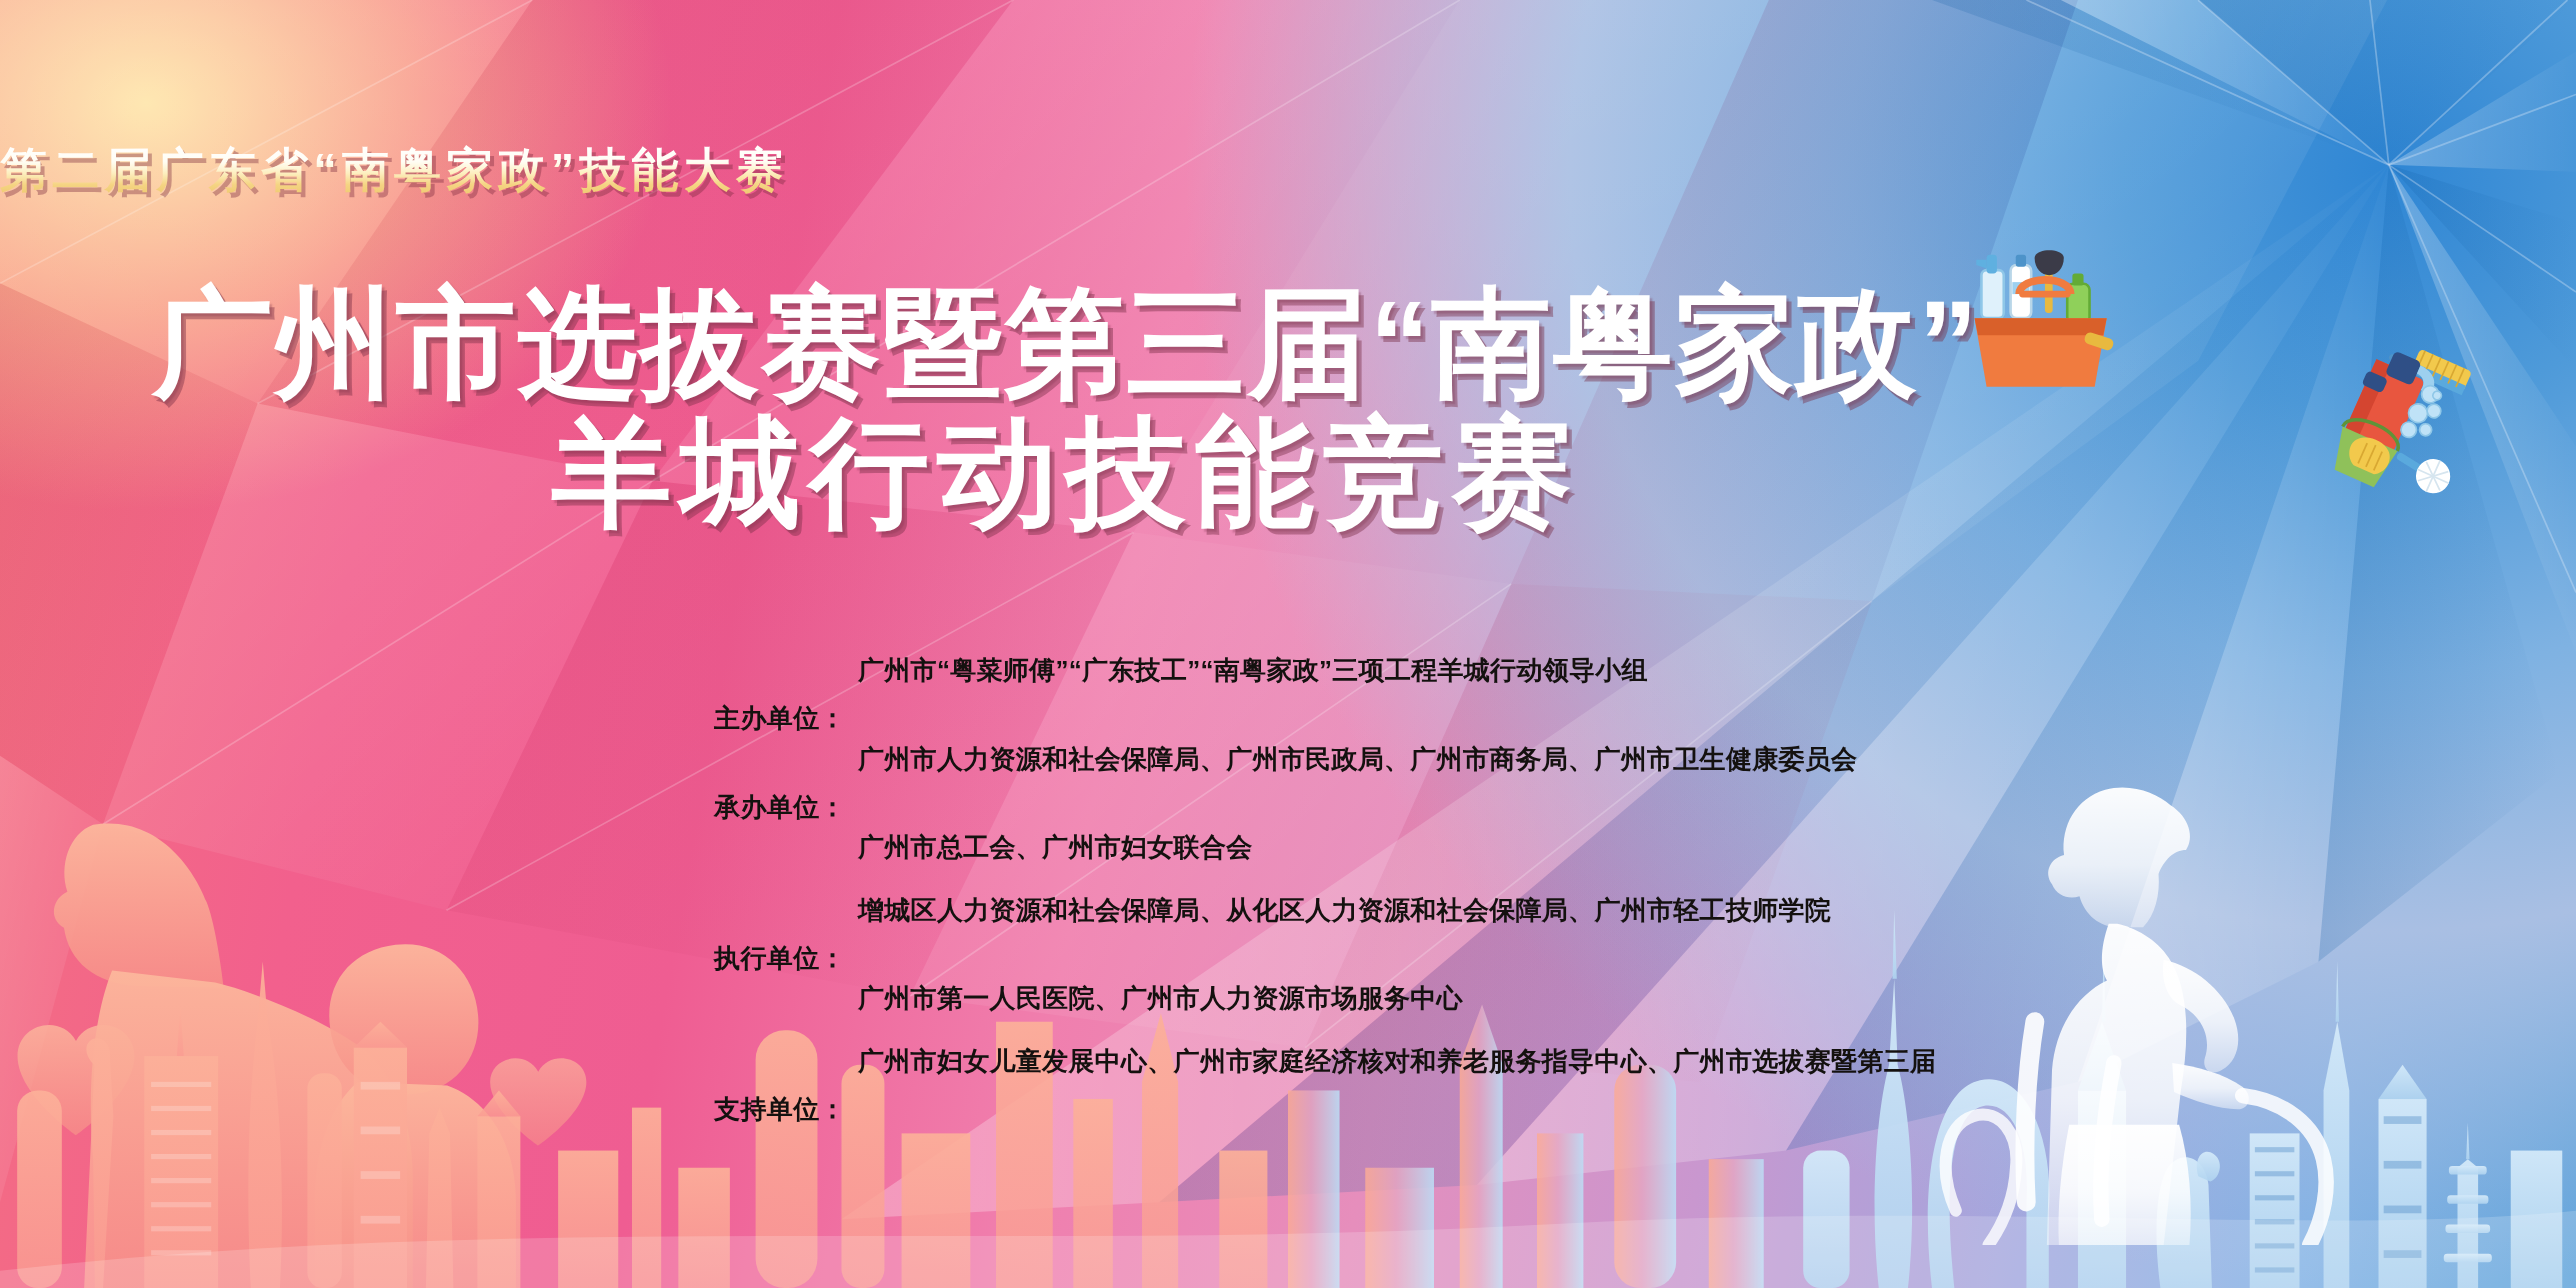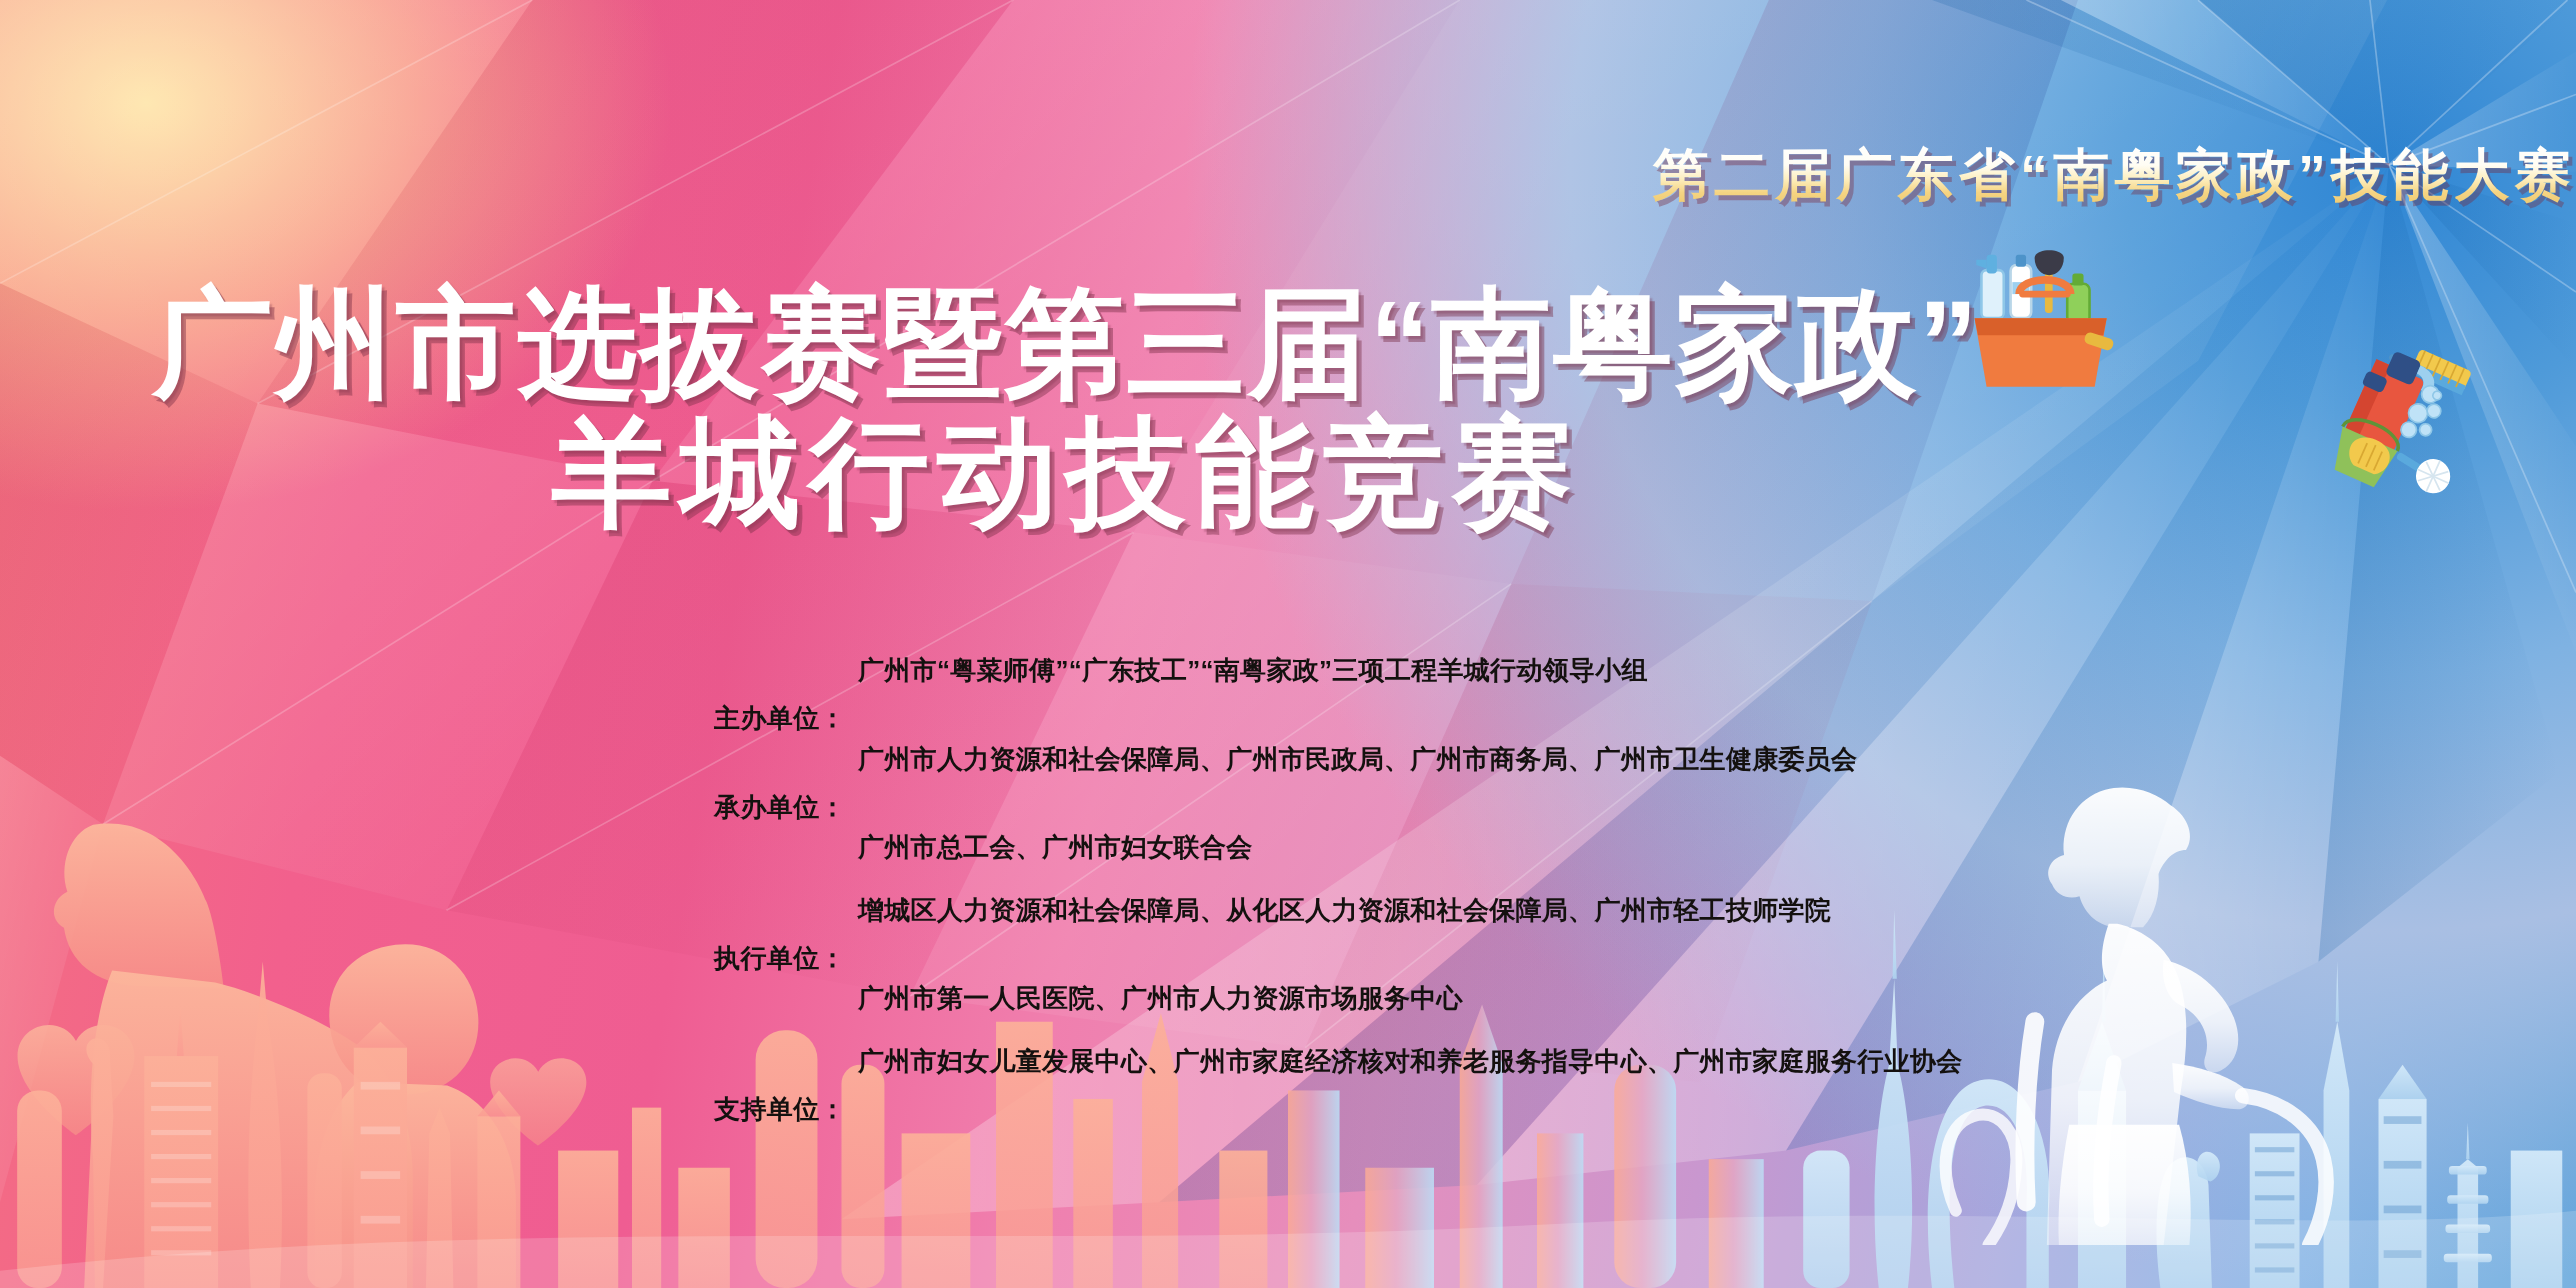--- a/index.html
+++ b/index.html
@@ -25,22 +25,22 @@
   .skyline { position:absolute; left:0; bottom:0; width:2576px; height:481px; pointer-events:none; }
   .skyline svg { width:100%; height:100%; display:block; }
 
   
   .art { position:absolute; pointer-events:none; }
 
   
   #content { position:absolute; inset:0; }
 
   .kicker {
-    position:absolute; top:144px; left:0; width:2576px; text-align:right;
-    font-size:56px; font-weight:bold; letter-spacing:5.2px; line-height:1.1;
+    position:absolute; top:144px; left:0; width:2576px; text-align:left;
+    font-size:47px; font-weight:bold; letter-spacing:5.2px; line-height:1.1;
     background:linear-gradient(180deg,#ffffff 0%,#fffdf4 34%,#fdefc0 56%,#f5d483 78%,#eec96f 100%);
     -webkit-background-clip:text; background-clip:text; color:transparent;
     -webkit-text-fill-color:transparent;
     filter:drop-shadow(4.3px 5.2px 0 rgba(120,40,60,.38));
     white-space:nowrap;
   }
 
   .maintitle { position:absolute; left:0; width:2132px; text-align:center; white-space:nowrap;
     color:#fff; font-weight:bold; line-height:1;
     text-shadow:
@@ -413,19 +413,19 @@
         <span class="clabel">执行单位：</span>
         <span class="ctext">增城区人力资源和社会保障局、从化区人力资源和社会保障局、广州市轻工技师学院</span>
       </div>
       <div class="crow cont">
         <span class="clabel"></span>
         <span class="ctext">广州市第一人民医院、广州市人力资源市场服务中心</span>
       </div>
 
       <div class="crow">
         <span class="clabel">支持单位：</span>
-        <span class="ctext">广州市妇女儿童发展中心、广州市家庭经济核对和养老服务指导中心、广州市家庭服务行业协会</span>
+        <span class="ctext">广州市妇女儿童发展中心、广州市家庭经济核对和养老服务指导中心、广州市选拔赛暨第三届</span>
       </div>
 
     </div>
   </div>
 </div>
 
 
 </body></html>

